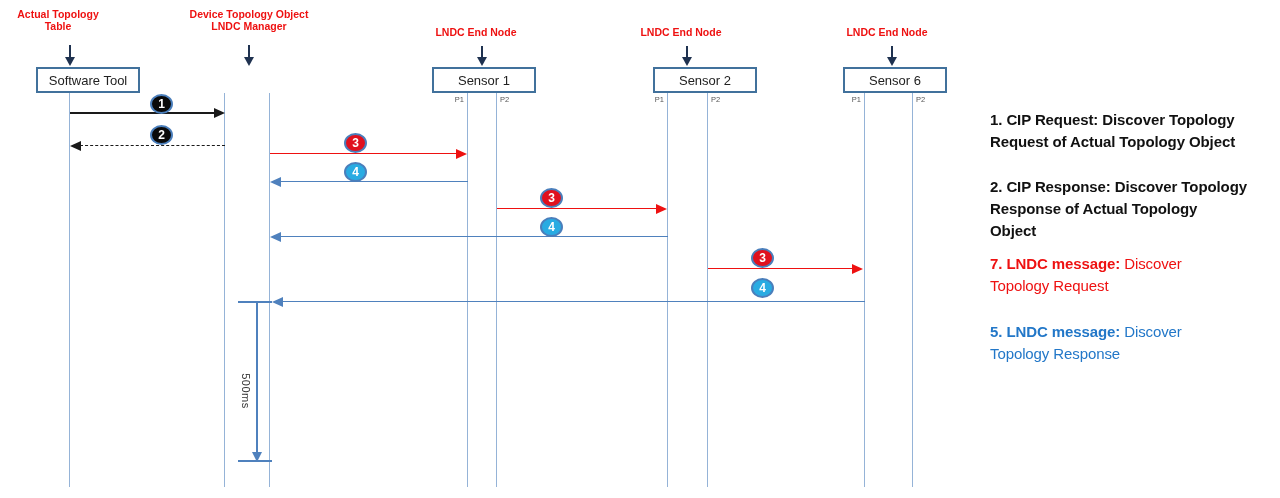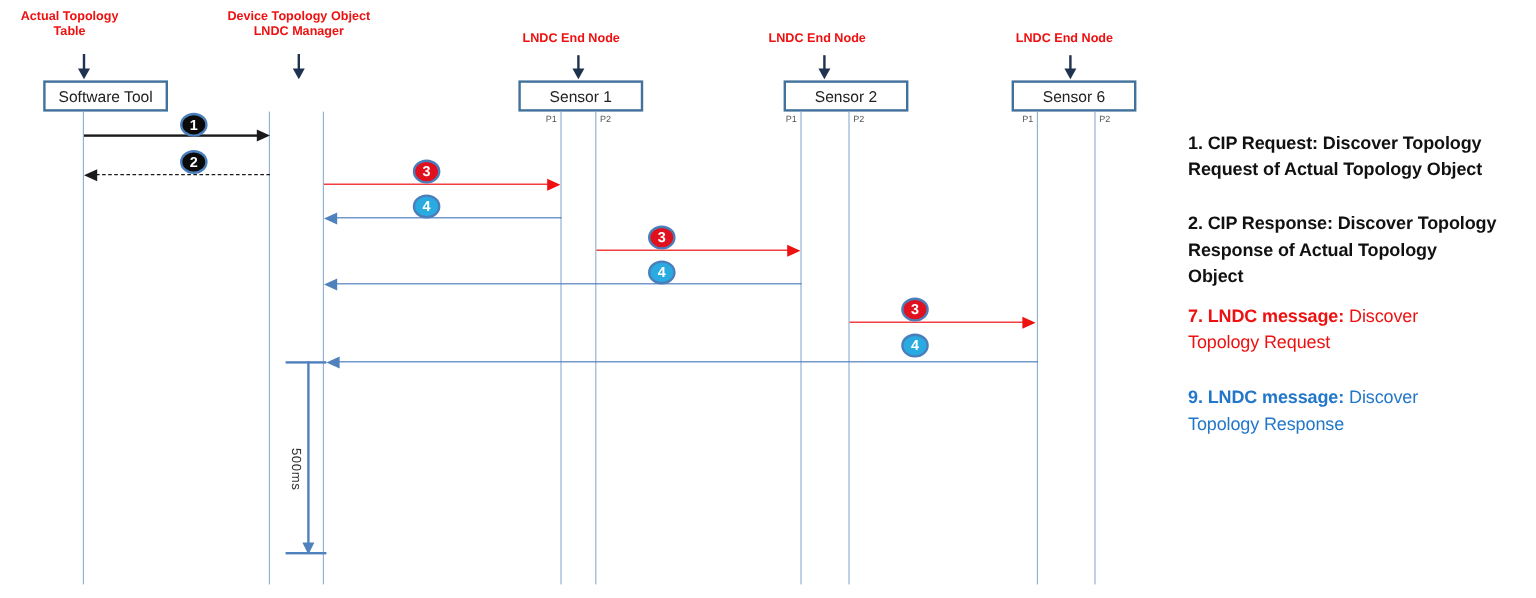--- a/index.html
+++ b/index.html
@@ -155,16 +155,16 @@
   <div class="tick" style="left:238px;top:460px;width:34px;"></div>
   <div class="tlabel" style="left:216px;top:385px;width:60px;">500ms</div>
 
   <div class="legend-item lg-black" style="top:109px;">1. CIP Request: Discover Topology
 Request of Actual Topology Object</div>
   <div class="legend-item lg-black" style="top:176px;">2. CIP Response: Discover Topology
 Response of Actual Topology
 Object</div>
   <div class="legend-item lg-red" style="top:253px;"><span>7. LNDC message:</span><span class="lg-rest"> Discover
 Topology Request</span></div>
-  <div class="legend-item lg-blue" style="top:321px;"><span>9. LNDC message:</span><span class="lg-rest">  Discover
+  <div class="legend-item lg-blue" style="top:321px;"><span>5. LNDC message:</span><span class="lg-rest">  Discover
 Topology Response</span></div>
 
 </div>
 
 </body></html>

